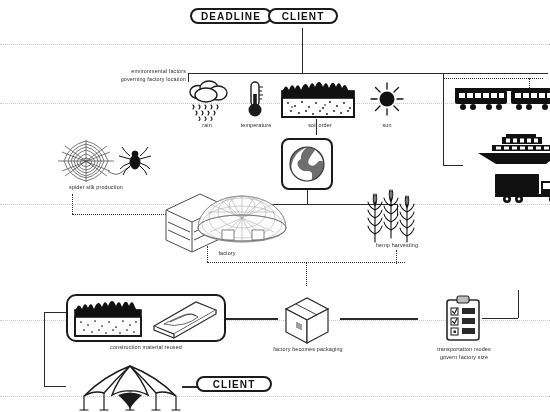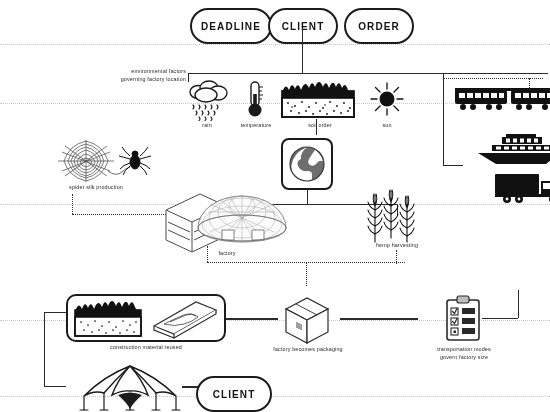--- a/index.html
+++ b/index.html
@@ -22,21 +22,21 @@
 
   
   .pill{
     position:absolute;
     border:2px solid #1b1b1b;
     border-radius:999px;
     background:#fff;
     display:flex;align-items:center;justify-content:center;
     font-size:10px;font-weight:bold;letter-spacing:1.1px;
     color:#141414;
-    height:36px;
+    height:16px;
     box-sizing:border-box;
   }
 
   
   .cap{
     position:absolute;
     font-size:5.4px;
     color:#2b2b2b;
     text-align:center;
     line-height:1.45;
@@ -73,23 +73,20 @@
   <div class="guide" style="top:103px;"></div>
   <div class="guide" style="top:204px;"></div>
   <div class="guide" style="top:320px;"></div>
   <div class="guide" style="top:396px;"></div>
 
   <div class="pill" style="left:190px;top:8px;width:82px;">
     <span>DEADLINE</span>
   </div>
   <div class="pill" style="left:268px;top:8px;width:70px;">
     <span>CLIENT</span>
-  </div>
-  <div class="pill" style="left:344px;top:8px;width:70px;">
-    <span>ORDER</span>
   </div>
 
   <div class="solid-v" style="left:302px;top:28px;height:45px;"></div>
 
   <div class="solid-h" style="left:188px;top:73px;width:360px;"></div>
 
   <div class="solid-v" style="left:188px;top:73px;height:9px;"></div>
 
   <div class="solid-v" style="left:443px;top:73px;height:92px;"></div>
   <div class="solid-h" style="left:443px;top:165px;width:20px;"></div>

